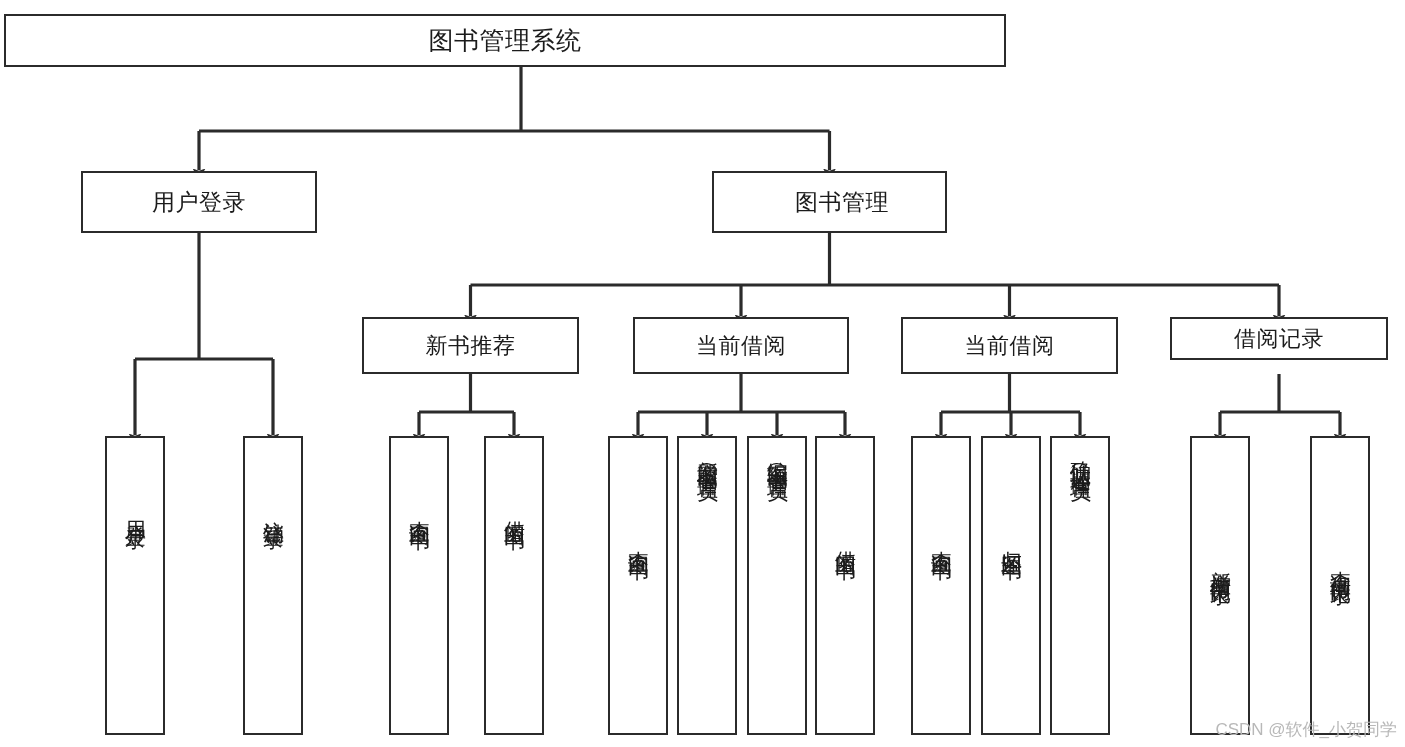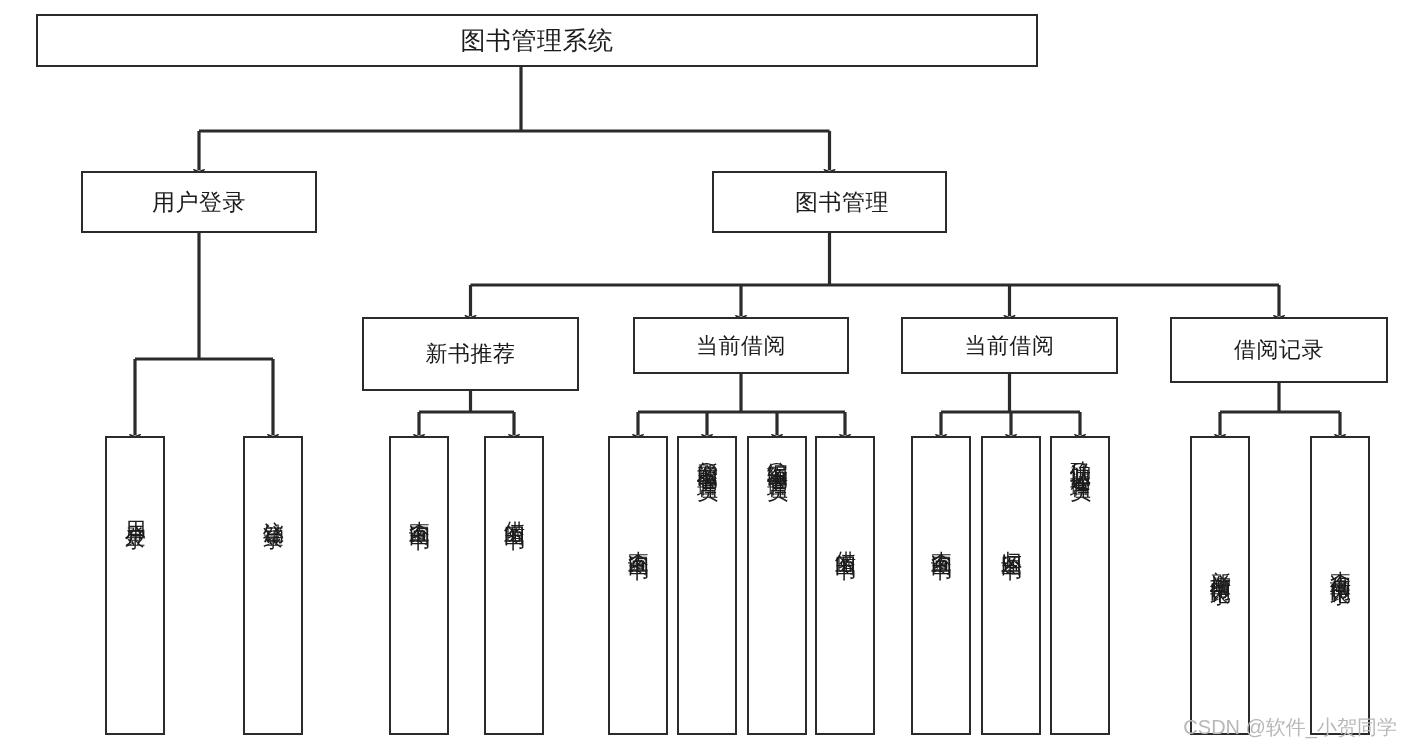--- a/index.html
+++ b/index.html
@@ -60,21 +60,21 @@
     white-space: nowrap;
   }
   .leaf.mid .node-label { margin-top: 60px; }
   .leaf.mid2 .node-label { margin-top: 90px; }
   .leaf.mid3 .node-label { margin-top: 110px; }
 
   .watermark {
     position: absolute;
     right: 8px;
     bottom: 6px;
-    font-size: 20px;
+    font-size: 17px;
     color: #b8b8b8;
     z-index: 5;
     white-space: nowrap;
   }
 </style>
 </head>
 <body>
 
 <div id="canvas">
 
@@ -115,39 +115,39 @@
         <path d="M1011,412 L1011,435" marker-end="url(#arrow)"></path>
         <path d="M1080,412 L1080,435" marker-end="url(#arrow)"></path>
         <path d="M1279,374 L1279,412"></path>
         <path d="M1220,412 L1340,412"></path>
         <path d="M1220,412 L1220,435" marker-end="url(#arrow)"></path>
         <path d="M1340,412 L1340,435" marker-end="url(#arrow)"></path>
       </g>
   </svg>
 
   <div id="nodes-layer">
-      <div class="node level0" style="left: 36px; top: 14px; width: 1002px; height: 53px;">
+      <div class="node level0" style="left: 4px; top: 14px; width: 1002px; height: 53px;">
         <span class="node-label">图书管理系统</span>
       </div>
       <div class="node level1" style="left: 81px; top: 171px; width: 236px; height: 62px;">
         <span class="node-label">用户登录</span>
       </div>
       <div class="node level1" style="left: 712px; top: 171px; width: 235px; height: 62px; padding-left: 25px;">
         <span class="node-label">图书管理</span>
       </div>
-      <div class="node level2" style="left: 362px; top: 317px; width: 217px; height: 74px;">
+      <div class="node level2" style="left: 362px; top: 317px; width: 217px; height: 57px;">
         <span class="node-label">新书推荐</span>
       </div>
       <div class="node level2" style="left: 633px; top: 317px; width: 216px; height: 57px;">
         <span class="node-label">当前借阅</span>
       </div>
       <div class="node level2" style="left: 901px; top: 317px; width: 217px; height: 57px;">
         <span class="node-label">当前借阅</span>
       </div>
-      <div class="node level2" style="left: 1170px; top: 317px; width: 218px; height: 66px;">
+      <div class="node level2" style="left: 1170px; top: 317px; width: 218px; height: 43px;">
         <span class="node-label">借阅记录</span>
       </div>
       <div class="node level3 leaf mid" style="left: 105px; top: 436px; width: 60px; height: 299px;">
         <span class="node-label">用户登录</span>
       </div>
       <div class="node level3 leaf mid" style="left: 243px; top: 436px; width: 60px; height: 299px;">
         <span class="node-label">注销登录</span>
       </div>
       <div class="node level3 leaf mid" style="left: 389px; top: 436px; width: 60px; height: 299px;">
         <span class="node-label">查询图书</span>

